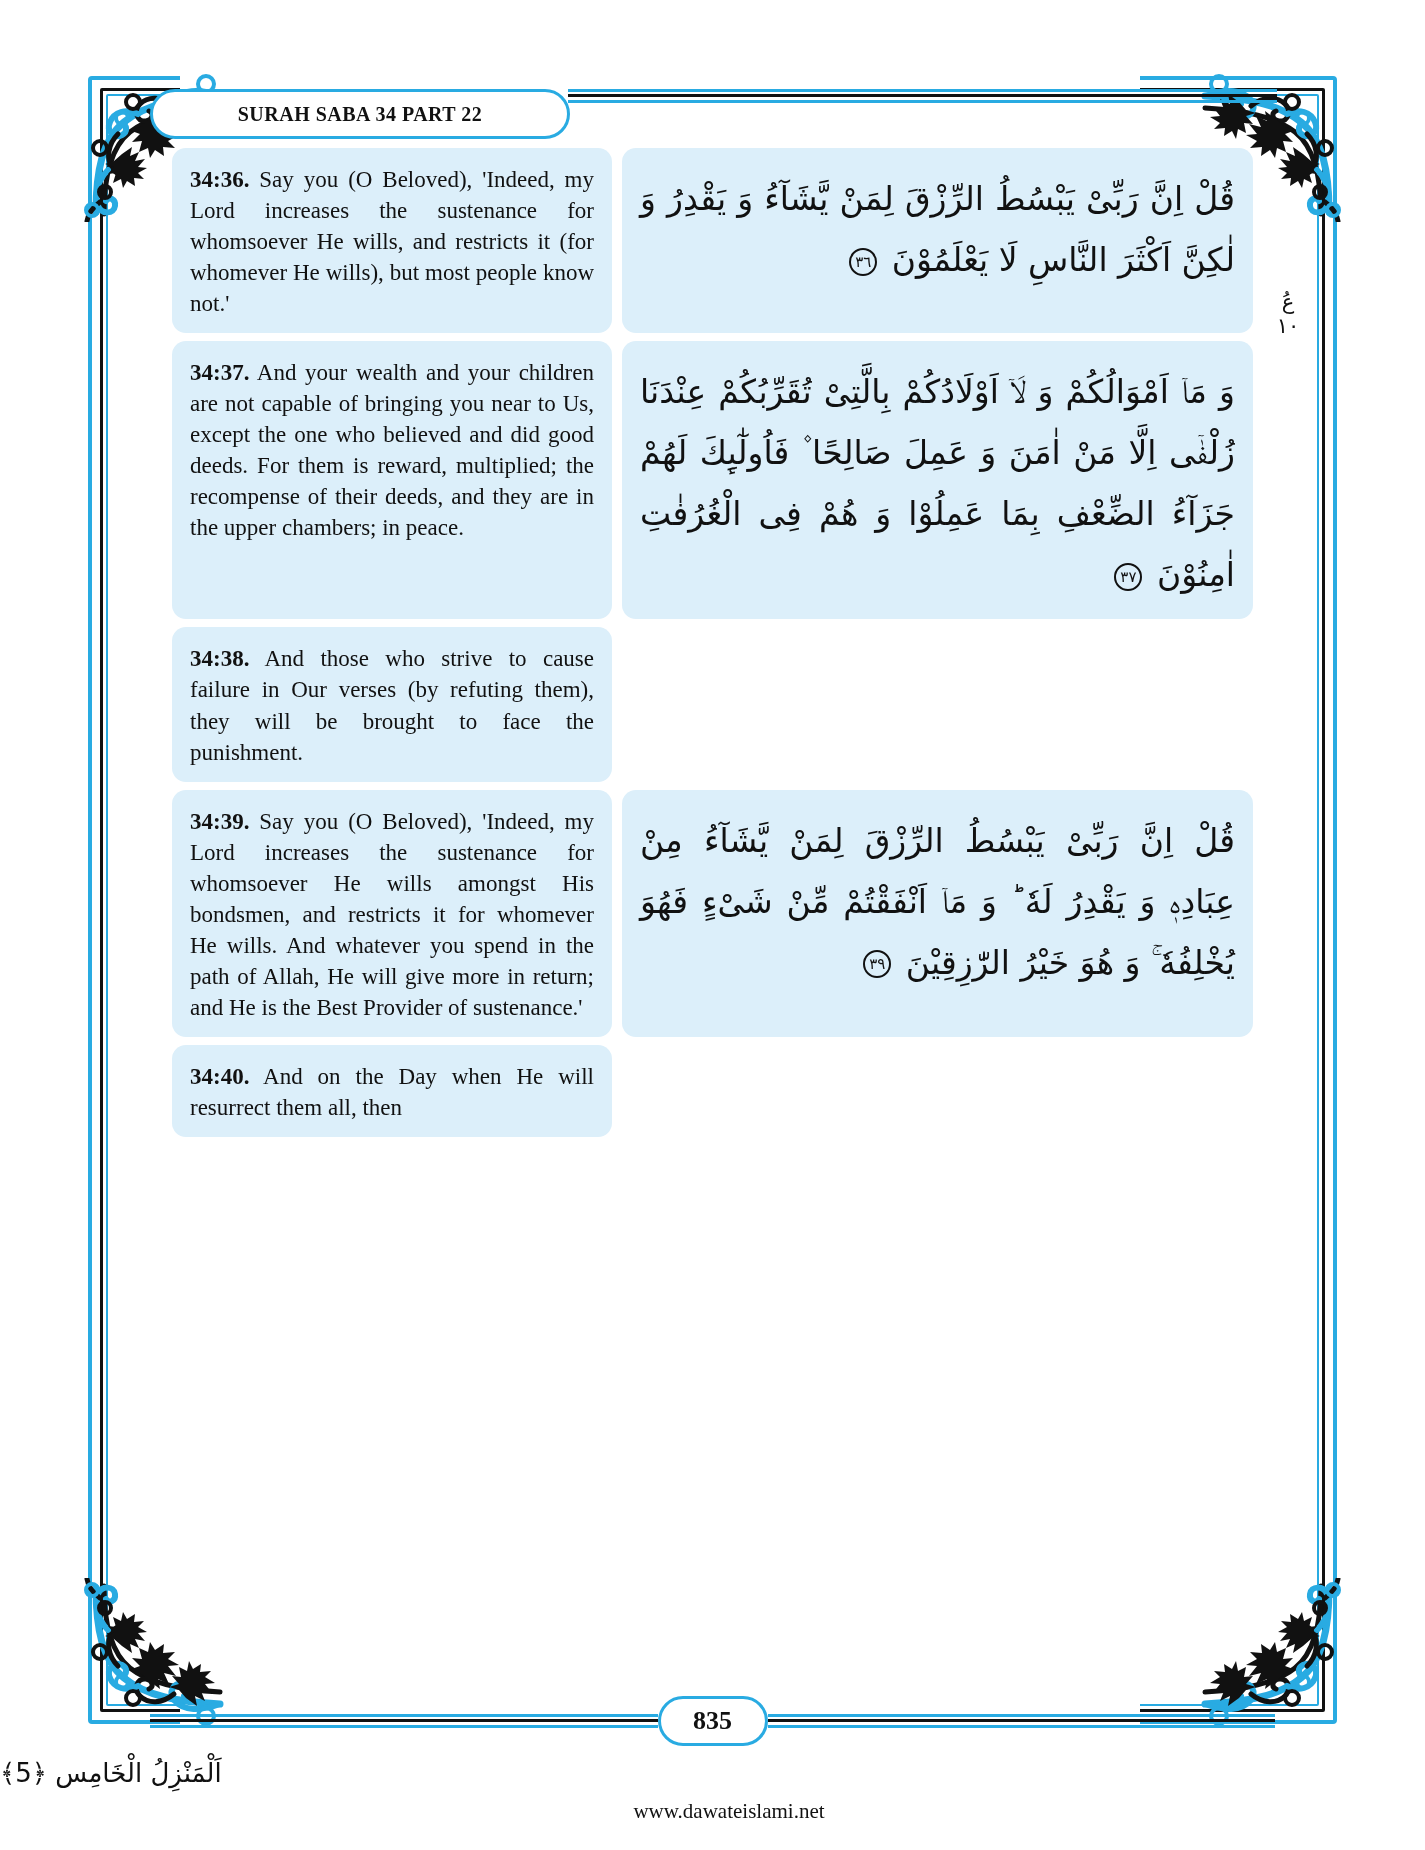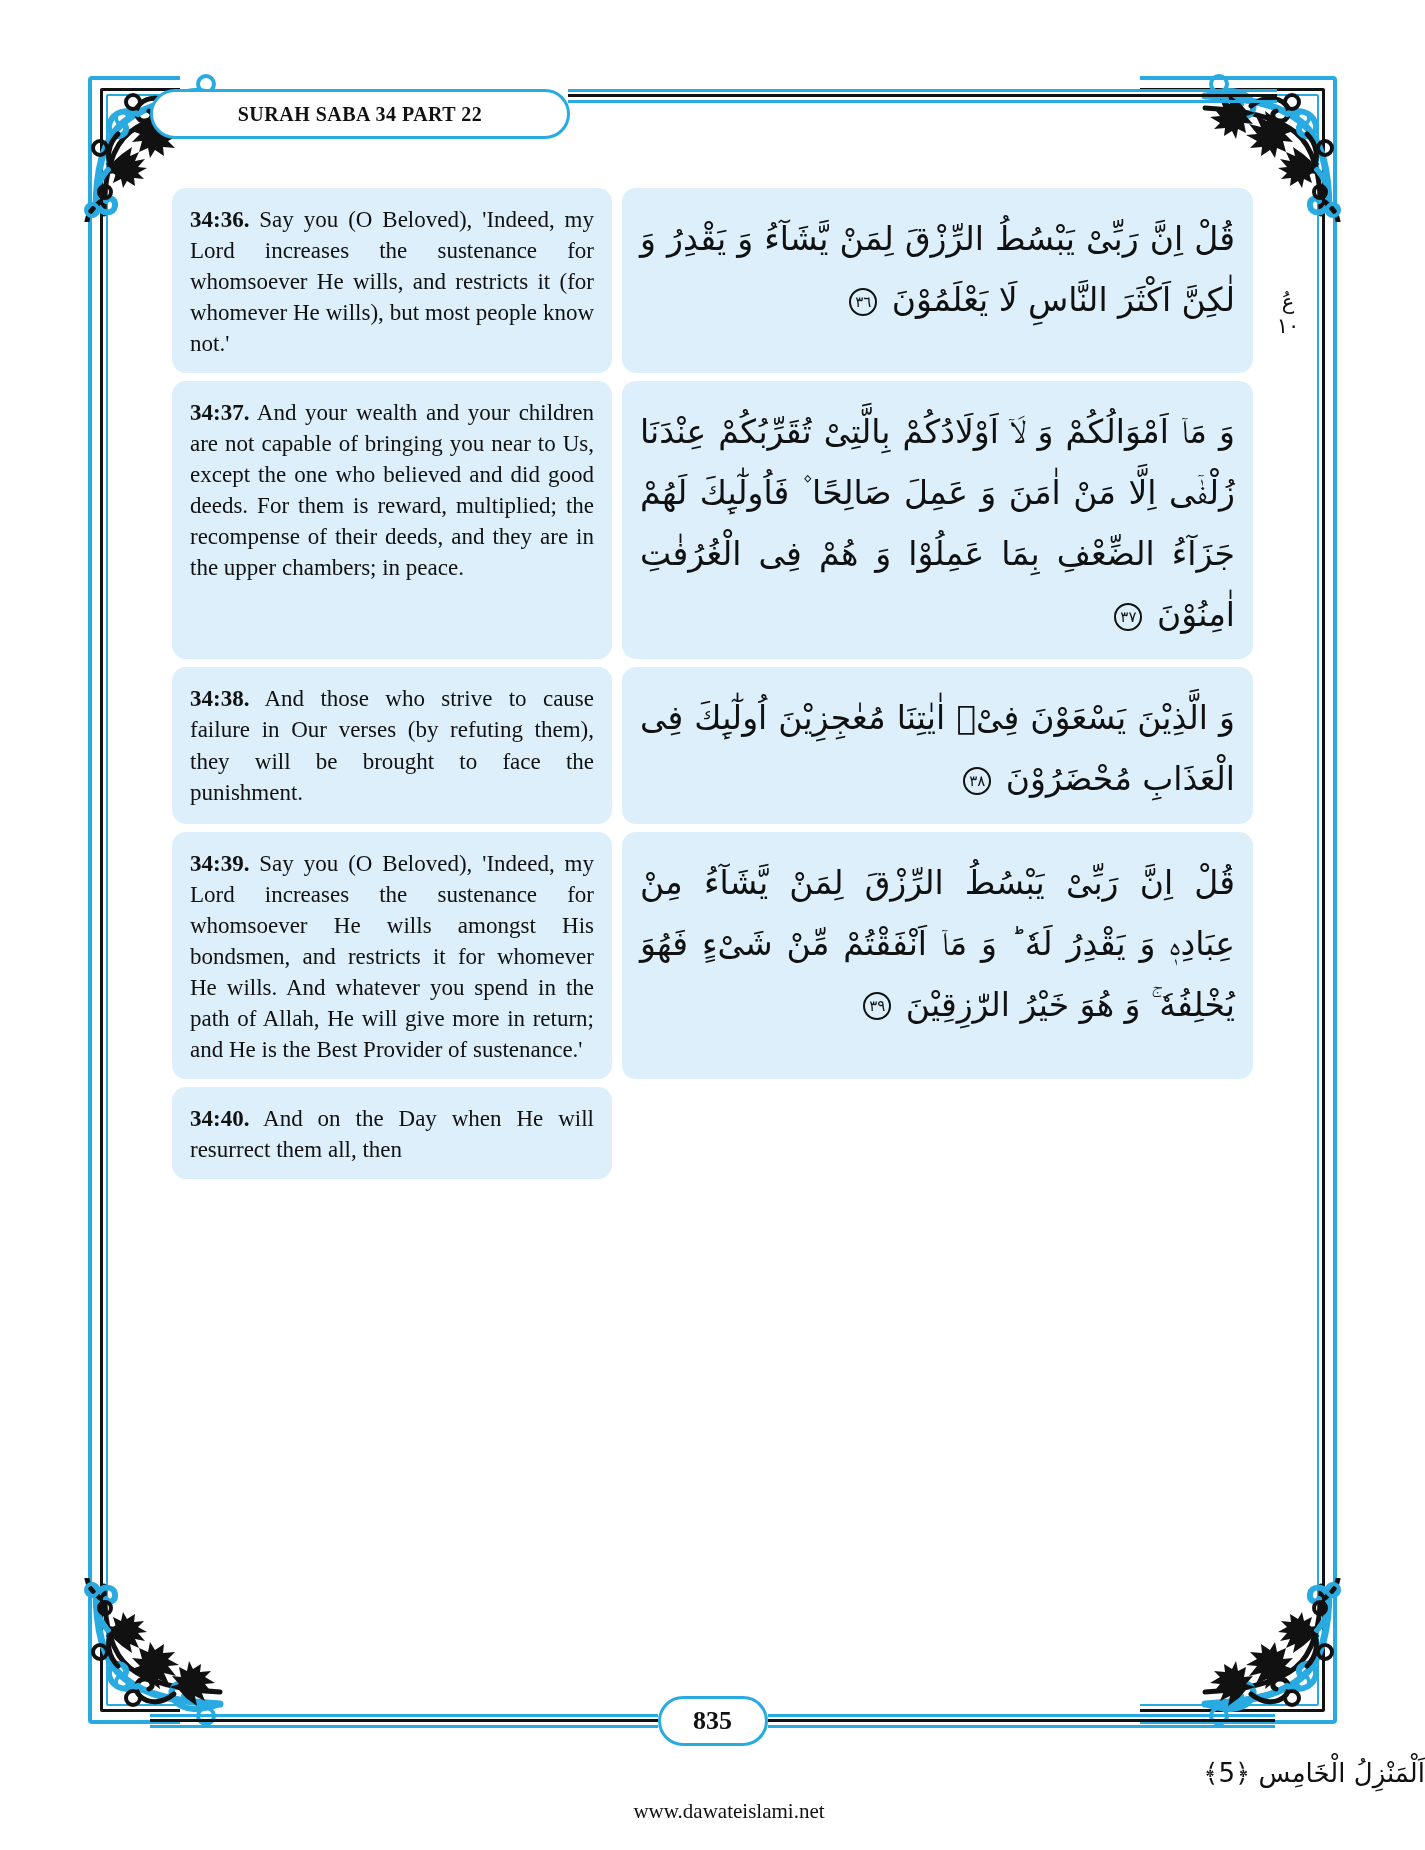--- a/index.html
+++ b/index.html
@@ -94,21 +94,20 @@
     position:absolute; left:0; right:0; top:5px; height:3px; background:#111;
     display:block;
   }
 
   
   .content {
     position:absolute;
     left:172px; top:148px; right:172px; bottom:168px;
     display:flex; flex-direction:column; gap:8px;
     z-index: 5;
-    margin-top: 40px;
   }
   .verse-row {
     display:flex; gap:10px; align-items:stretch;
   }
   .cell {
     background:#DCEFFA;
     border-radius:14px;
     padding:16px 18px 14px 18px;
   }
   .cell-en {
@@ -175,21 +174,21 @@
   .foot-line::after  { bottom:0; }
   .foot-line i { position:absolute; left:0; right:0; top:5px; height:3px; background:#111; display:block; }
   .page-pill {
     background:#fff; border:3px solid #29ABE2; border-radius:26px;
     min-width:110px; height:50px;
     display:flex; align-items:center; justify-content:center;
     font-size:26px; font-weight:bold; color:#111;
     z-index:9;
   }
   .manzil {
-    position:absolute; bottom:62px; left:0; right:0; text-align:right;
+    position:absolute; bottom:62px; left:0; right:0; text-align:left;
     font-family:"DejaVu Sans", sans-serif;
     font-size:26px; color:#111;
     direction: rtl;
   }
   .site {
     position:absolute; bottom:26px; left:0; right:0; text-align:center;
     font-family:"Liberation Serif", serif;
     font-size:21px; color:#111;margin-left:33px;
   }
 </style>
@@ -358,24 +357,20 @@
         <span>وَ مَاۤ اَمْوَالُكُمْ وَ لَاۤ اَوْلَادُكُمْ بِالَّتِیْ تُقَرِّبُكُمْ عِنْدَنَا زُلْفٰۤى اِلَّا مَنْ اٰمَنَ وَ عَمِلَ صَالِحًا ۫ فَاُولٰٓىِٕكَ لَهُمْ جَزَآءُ الضِّعْفِ بِمَا عَمِلُوْا وَ هُمْ فِی الْغُرُفٰتِ اٰمِنُوْنَ</span>
         <span class="ayah-mark">٣٧</span>
       </div>
     </div>
 
     <div class="verse-row">
       <div class="cell cell-en">
         <span class="vnum">34:38.</span>
         <span>And those who strive to cause failure in Our verses (by refuting them), they will be brought to face the punishment.</span>
       </div>
-      <div class="cell cell-ar">
-        <span>وَ الَّذِیْنَ یَسْعَوْنَ فِیْۤ اٰیٰتِنَا مُعٰجِزِیْنَ اُولٰٓىِٕكَ فِی الْعَذَابِ مُحْضَرُوْنَ</span>
-        <span class="ayah-mark">٣٨</span>
-      </div>
     </div>
 
     <div class="verse-row">
       <div class="cell cell-en">
         <span class="vnum">34:39.</span>
         <span>Say you (O Beloved), 'Indeed, my Lord increases the sustenance for whomsoever He wills amongst His bondsmen, and restricts it for whomever He wills. And whatever you spend in the path of Allah, He will give more in return; and He is the Best Provider of sustenance.'</span>
       </div>
       <div class="cell cell-ar">
         <span>قُلْ اِنَّ رَبِّیْ یَبْسُطُ الرِّزْقَ لِمَنْ یَّشَآءُ مِنْ عِبَادِهٖ وَ یَقْدِرُ لَهٗ ؕ وَ مَاۤ اَنْفَقْتُمْ مِّنْ شَیْءٍ فَهُوَ یُخْلِفُهٗ ۚ وَ هُوَ خَیْرُ الرّٰزِقِیْنَ</span>
         <span class="ayah-mark">٣٩</span>

